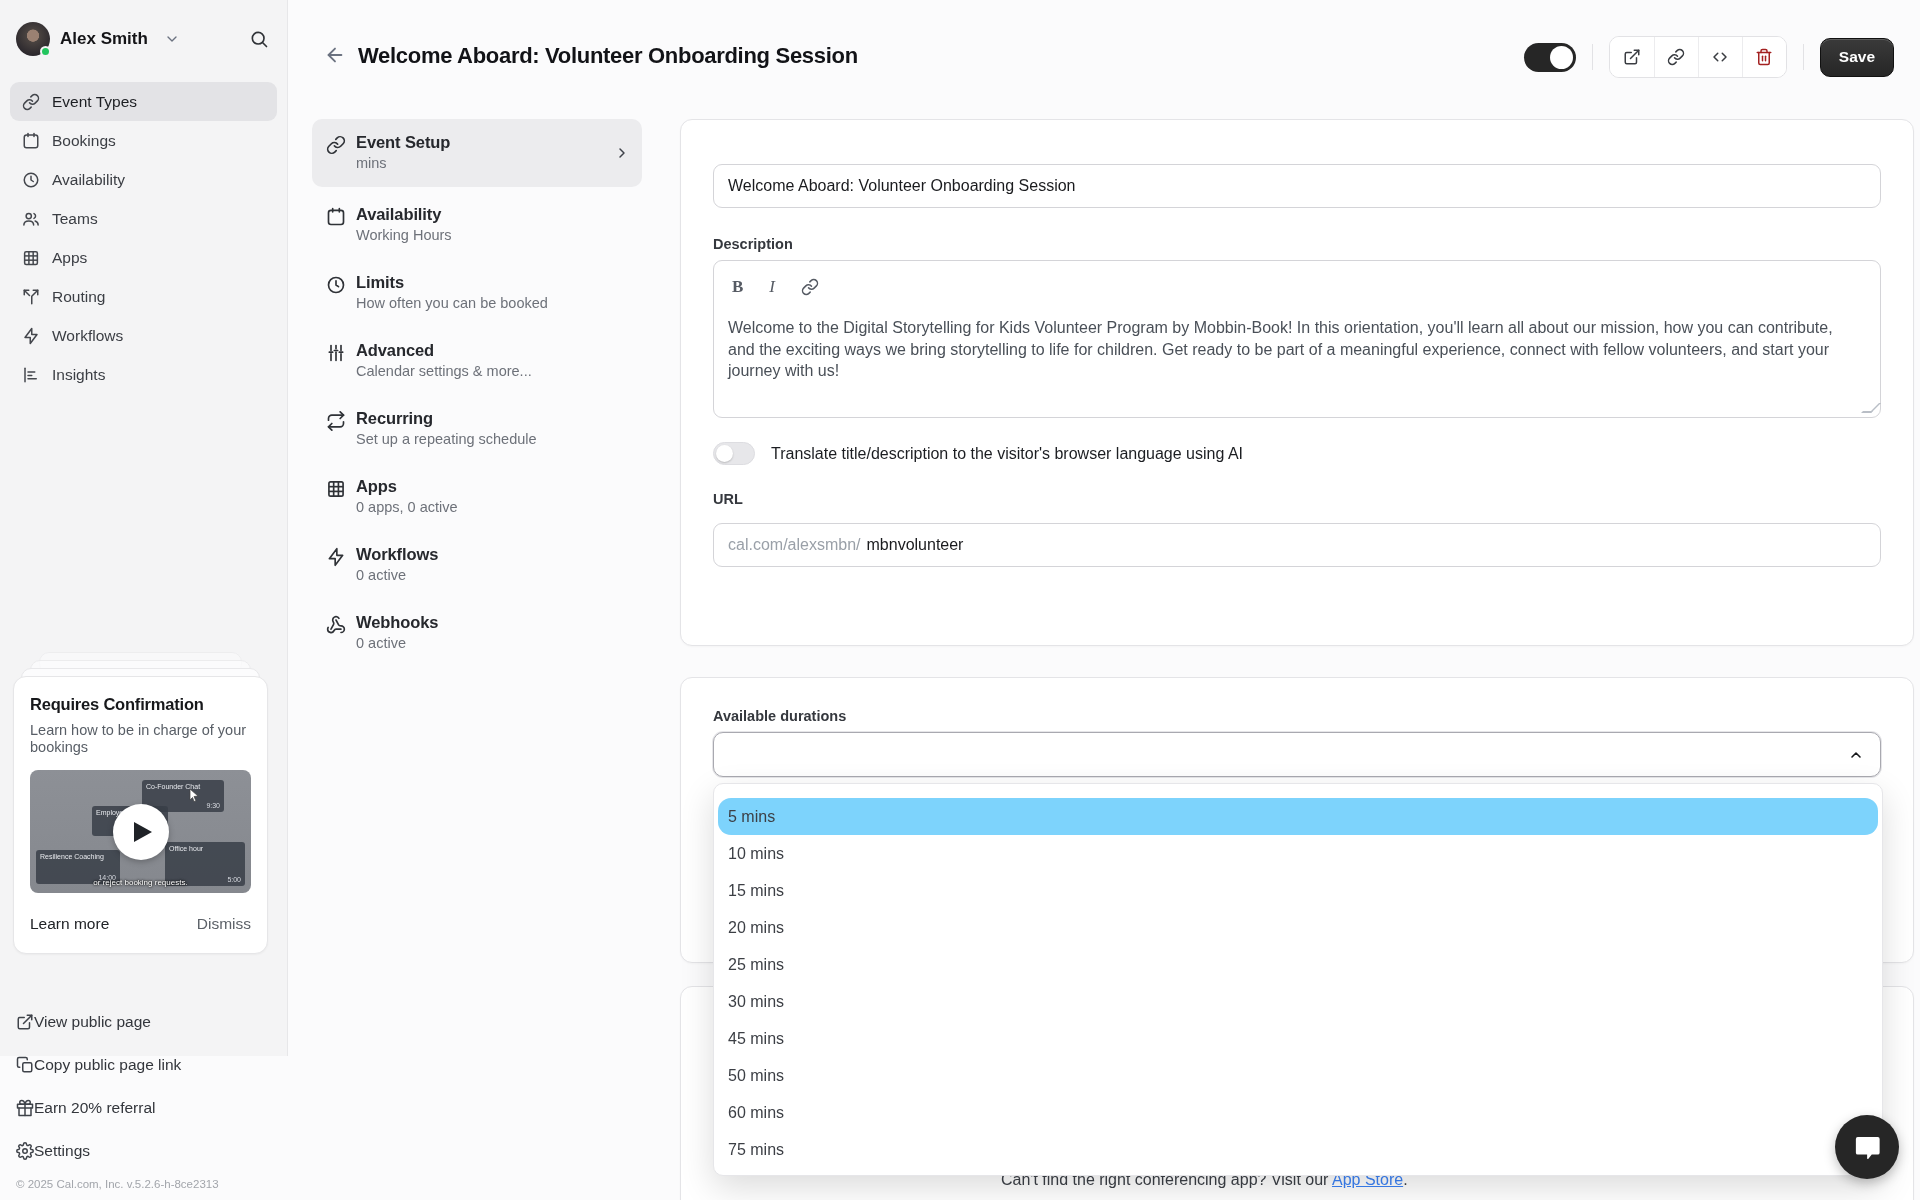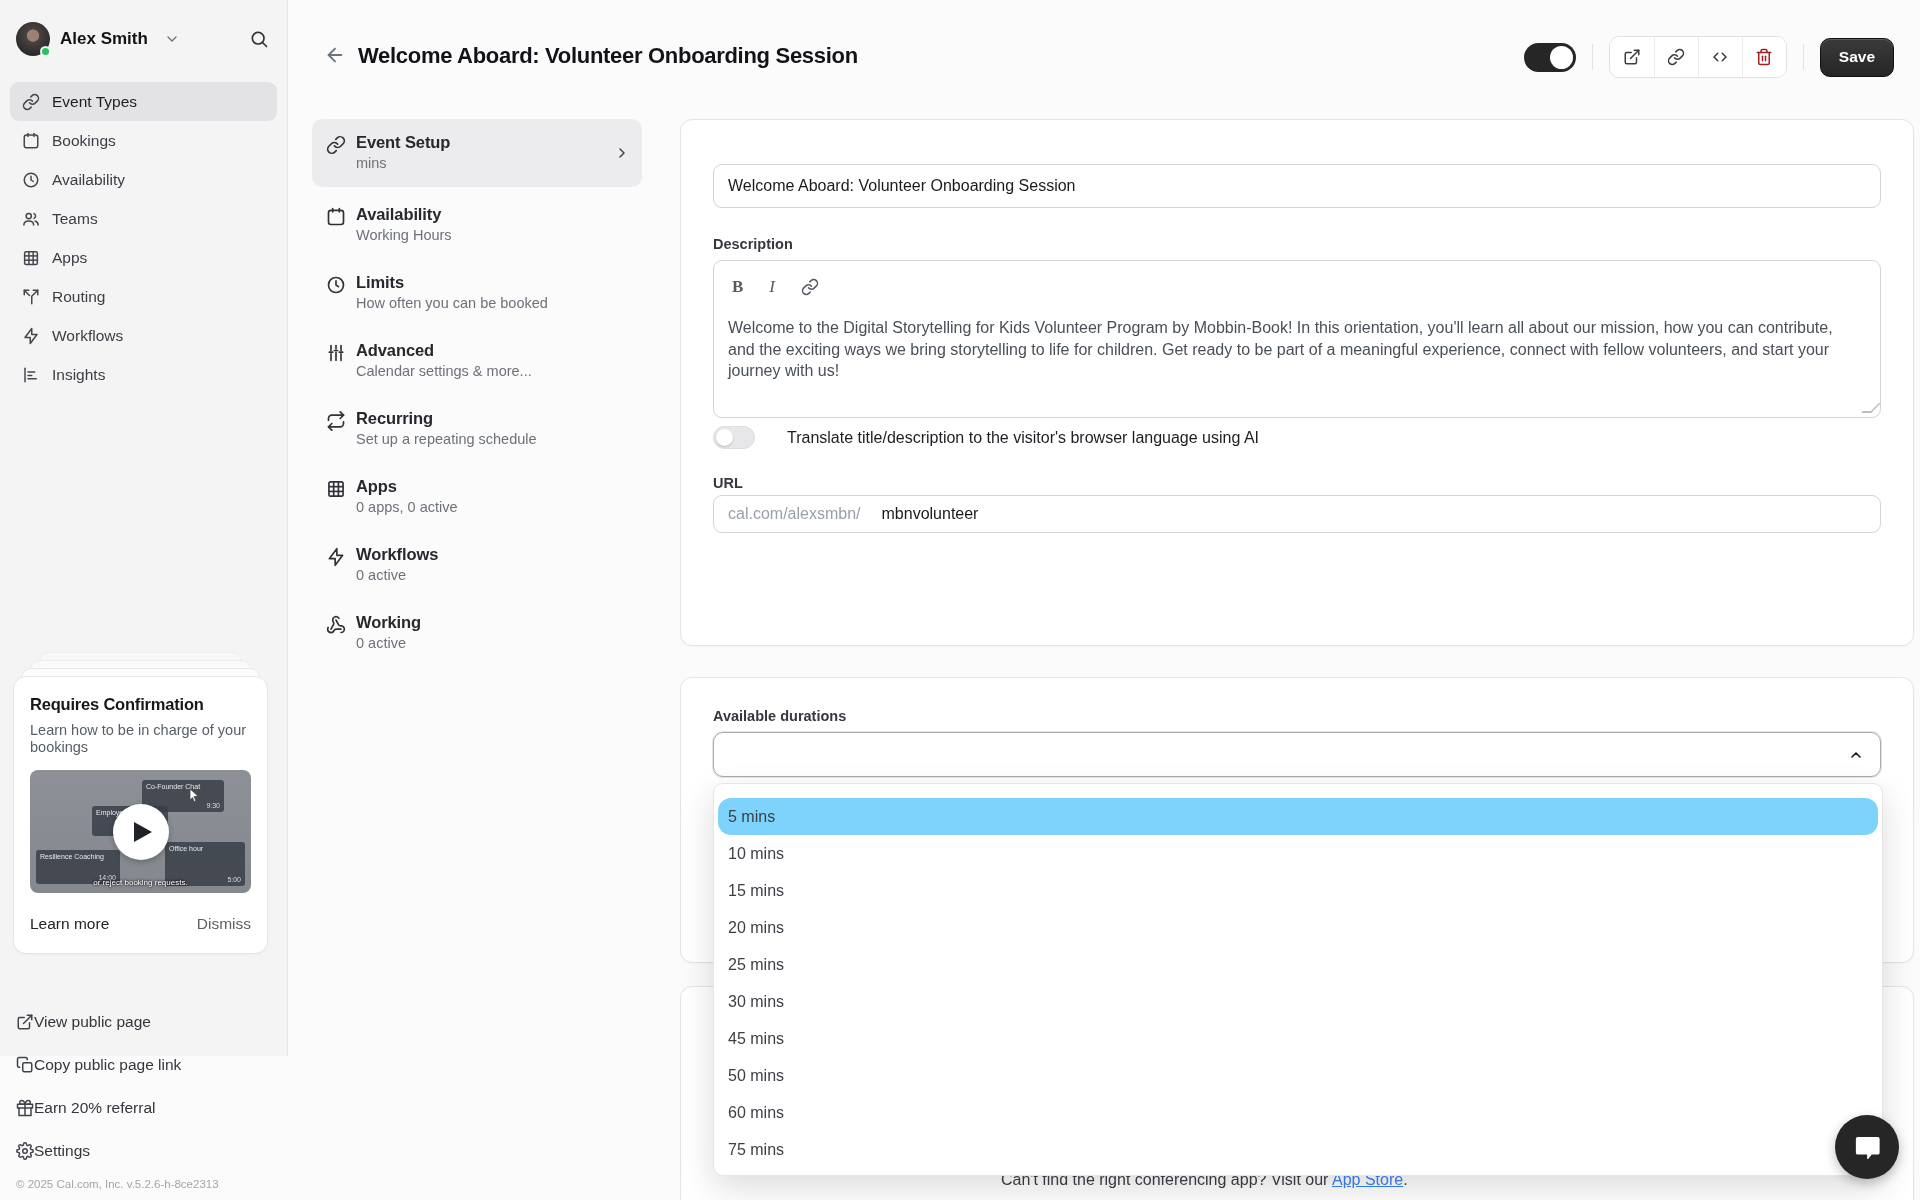--- a/index.html
+++ b/index.html
@@ -96,29 +96,29 @@
   .flabel { font-size:14.5px; font-weight:600; color:#35383e; }
   .tinput { margin-top:8px; width:100%; height:44px; border:1px solid #d4d4d8; border-radius:9px;
     padding:0 14px; font-size:16px; color:#1a1b1e; font-family:"Liberation Sans",sans-serif; background:#fff; }
   .editor { margin-top:8px; border:1px solid #d4d4d8; border-radius:9px; height:158px; position:relative; }
   .ed-toolbar { display:flex; align-items:center; gap:26px; padding:16px 18px 6px 18px; color:#565b64; }
   .ed-b { font-size:17px; font-weight:700; font-family:"Liberation Serif",serif; cursor:pointer; }
   .ed-i { font-size:17px; font-style:italic; font-family:"Liberation Serif",serif; cursor:pointer; }
   .ed-text { padding:14px 18px 0 14px; font-size:16px; line-height:21.5px; color:#4a5058; }
   .ed-grip { position:absolute; right:4px; bottom:4px; width:10px; height:10px;
     border-right:2px solid #9ca3af; border-bottom:2px solid #9ca3af; transform:skew(-45deg) ; opacity:.7; }
-  .trans-row { display:flex; align-items:center; gap:32px; margin-top:8px; }
+  .trans-row { display:flex; align-items:center; gap:16px; margin-top:24px; }
   .toggle-off { width:42px; height:23px; border-radius:12px; background:#e7e7ea;
     border:1px solid #dddde1; position:relative; cursor:pointer; flex:none; }
   .toggle-off .knob { position:absolute; left:2px; top:2px; width:17px; height:17px; border-radius:50%;
     background:#fff; box-shadow:0 1px 2px rgba(0,0,0,.2); }
   .trans-label { font-size:16px; color:#1c1e22; }
   .url-block { margin-top:26px; }
-  .url-input { margin-top:4px; height:38px; border:1px solid #d4d4d8; border-radius:9px;
-    display:flex; align-items:center; padding:0 14px; font-size:16px; background:#fff; cursor:text;gap:15px; }
+  .url-input { margin-top:16px; height:44px; border:1px solid #d4d4d8; border-radius:9px;
+    display:flex; align-items:center; padding:0 14px; font-size:16px; background:#fff; cursor:text; }
   .url-prefix { color:#9aa0a8; }
   .url-value { color:#1a1b1e; margin-left:6px; }
 
   
   .sel-box { margin-top:8px; height:45px; border:1px solid #a9a9b0; border-radius:10px;
     box-shadow:0 0 0 1px #e6e6e9; background:#fff; position:relative; cursor:pointer; }
   .sel-box .chevu { position:absolute; right:16px; top:50%; margin-top:-8px; color:#17181b; }
   .dropdown { position:absolute; left:425px; top:783px; width:1170px; height:393px; background:#fff;
     border:1px solid #e6e6e9; border-radius:10px; box-shadow:0 12px 34px rgba(0,0,0,.14);
     padding:14px 4px 0 4px; overflow:hidden; z-index:5; }
@@ -471,21 +471,21 @@
       <div class="enav-s">0 active</div>
     </div>
     <div class="enav-item">
       <span class="eicon">
           <svg class="ic" width="20" height="20" viewBox="0 0 24 24" fill="none" stroke="currentColor" stroke-width="2" stroke-linecap="round" stroke-linejoin="round">
             <path d="M18 16.98h-5.99c-1.1 0-1.95.94-2.48 1.9A4 4 0 0 1 2 17c.01-.7.2-1.4.57-2"></path>
             <path d="m6 17 3.13-5.78c.53-.97.1-2.18-.5-3.1a4 4 0 1 1 6.89-4.06"></path>
             <path d="m12 6 3.13 5.73C15.66 12.7 16.9 13 18 13a4 4 0 0 1 0 8"></path>
           </svg>
         </span>
-      <div class="enav-t">Working</div>
+      <div class="enav-t">Webhooks</div>
       <div class="enav-s">0 active</div>
     </div>
   </div>
 
   <div class="card card1">
     <input class="tinput" type="text" value="Welcome Aboard: Volunteer Onboarding Session" style="">
     <div style="margin-top:28px;">
       <div class="flabel">Description</div>
       <div class="editor">
         <div class="ed-toolbar">

